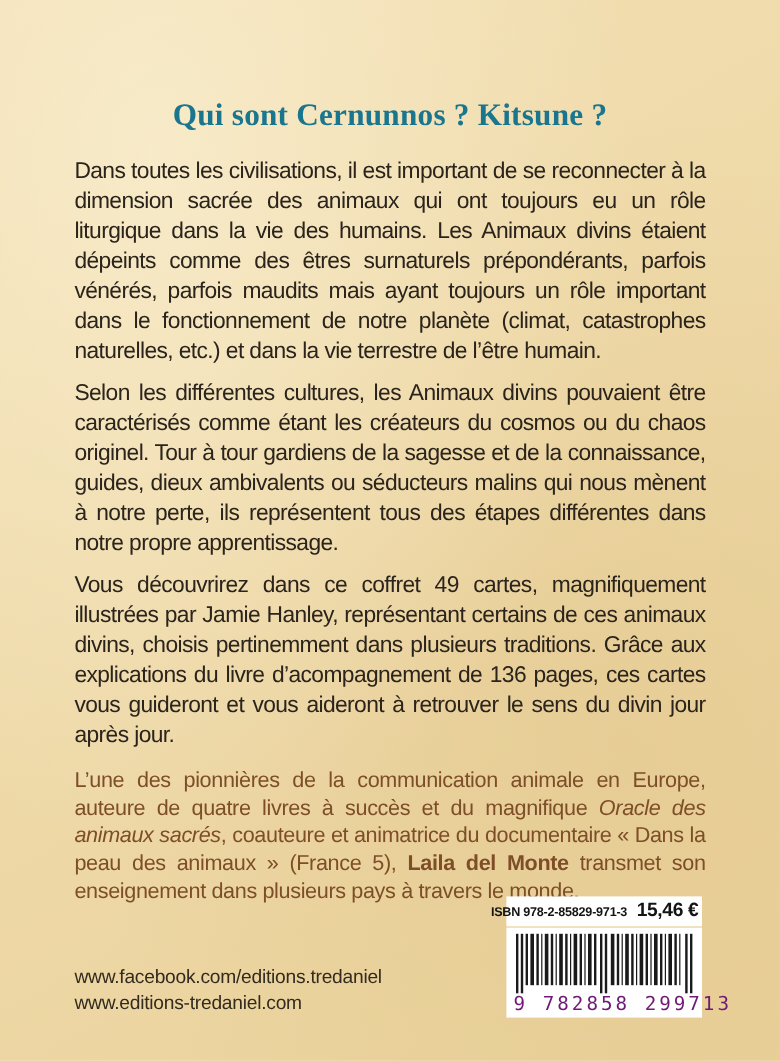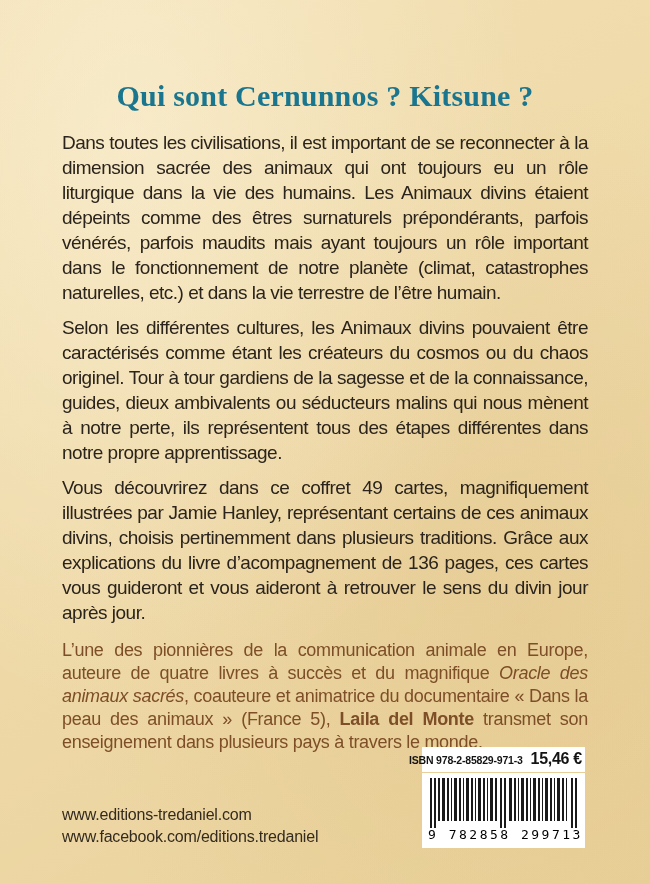--- a/index.html
+++ b/index.html
@@ -15,21 +15,21 @@
       linear-gradient(150deg, rgba(255,255,255,0.18), rgba(150,110,50,0.07));
     font-family: "Liberation Sans", sans-serif;
   }
   .content { padding: 80px 62px 0 62px; }
 
   .title {
     margin: 0 0 19px 0;
     text-align: center;
     font-family: "Liberation Serif", serif;
     font-weight: 600;
-    font-size: 30px;
+    font-size: 26px;
     line-height: 31px;
     color: #1a768e;
     letter-spacing: 0.2px;
   }
 
   .para {
     margin: 0 0 10px 0;
     text-align: justify;
     font-size: 19px;
     line-height: 25px;
@@ -84,23 +84,23 @@
     height: 75px;
     background: #ffffff;
     box-sizing: border-box;
     padding: 5px 6px 2px 6px;
     text-align: center;
   }
   .barcode-box svg { display: block; margin: 0 auto; }
   .barcode-digits {
     margin-top: -1px;
     font-family: "DejaVu Sans Mono", monospace;
-    font-size: 13px;
+    font-size: 16px;
     letter-spacing: 2.5px;
-    color: #000000;
+    color: #701a75;
     white-space: nowrap;
   }
 
   .websites {
     position: absolute;
     left: 62px;
     top: 804px;
     font-size: 16px;
     line-height: 22px;
     letter-spacing: -0.2px;
@@ -176,16 +176,16 @@
         <rect x="138" y="0" width="1" height="43"></rect>
 
         <rect x="143" y="0" width="2" height="50"></rect>
           <rect x="147" y="0" width="2" height="50"></rect>
       </g>
     </svg>
     <div class="barcode-digits">9 782858 299713</div>
   </div>
 
   <div class="websites">
+    <div>www.facebook.com/editions.tredaniel</div>
     <div>www.editions-tredaniel.com</div>
-    <div>www.facebook.com/editions.tredaniel</div>
   </div>
 </div>
 
 </body></html>

